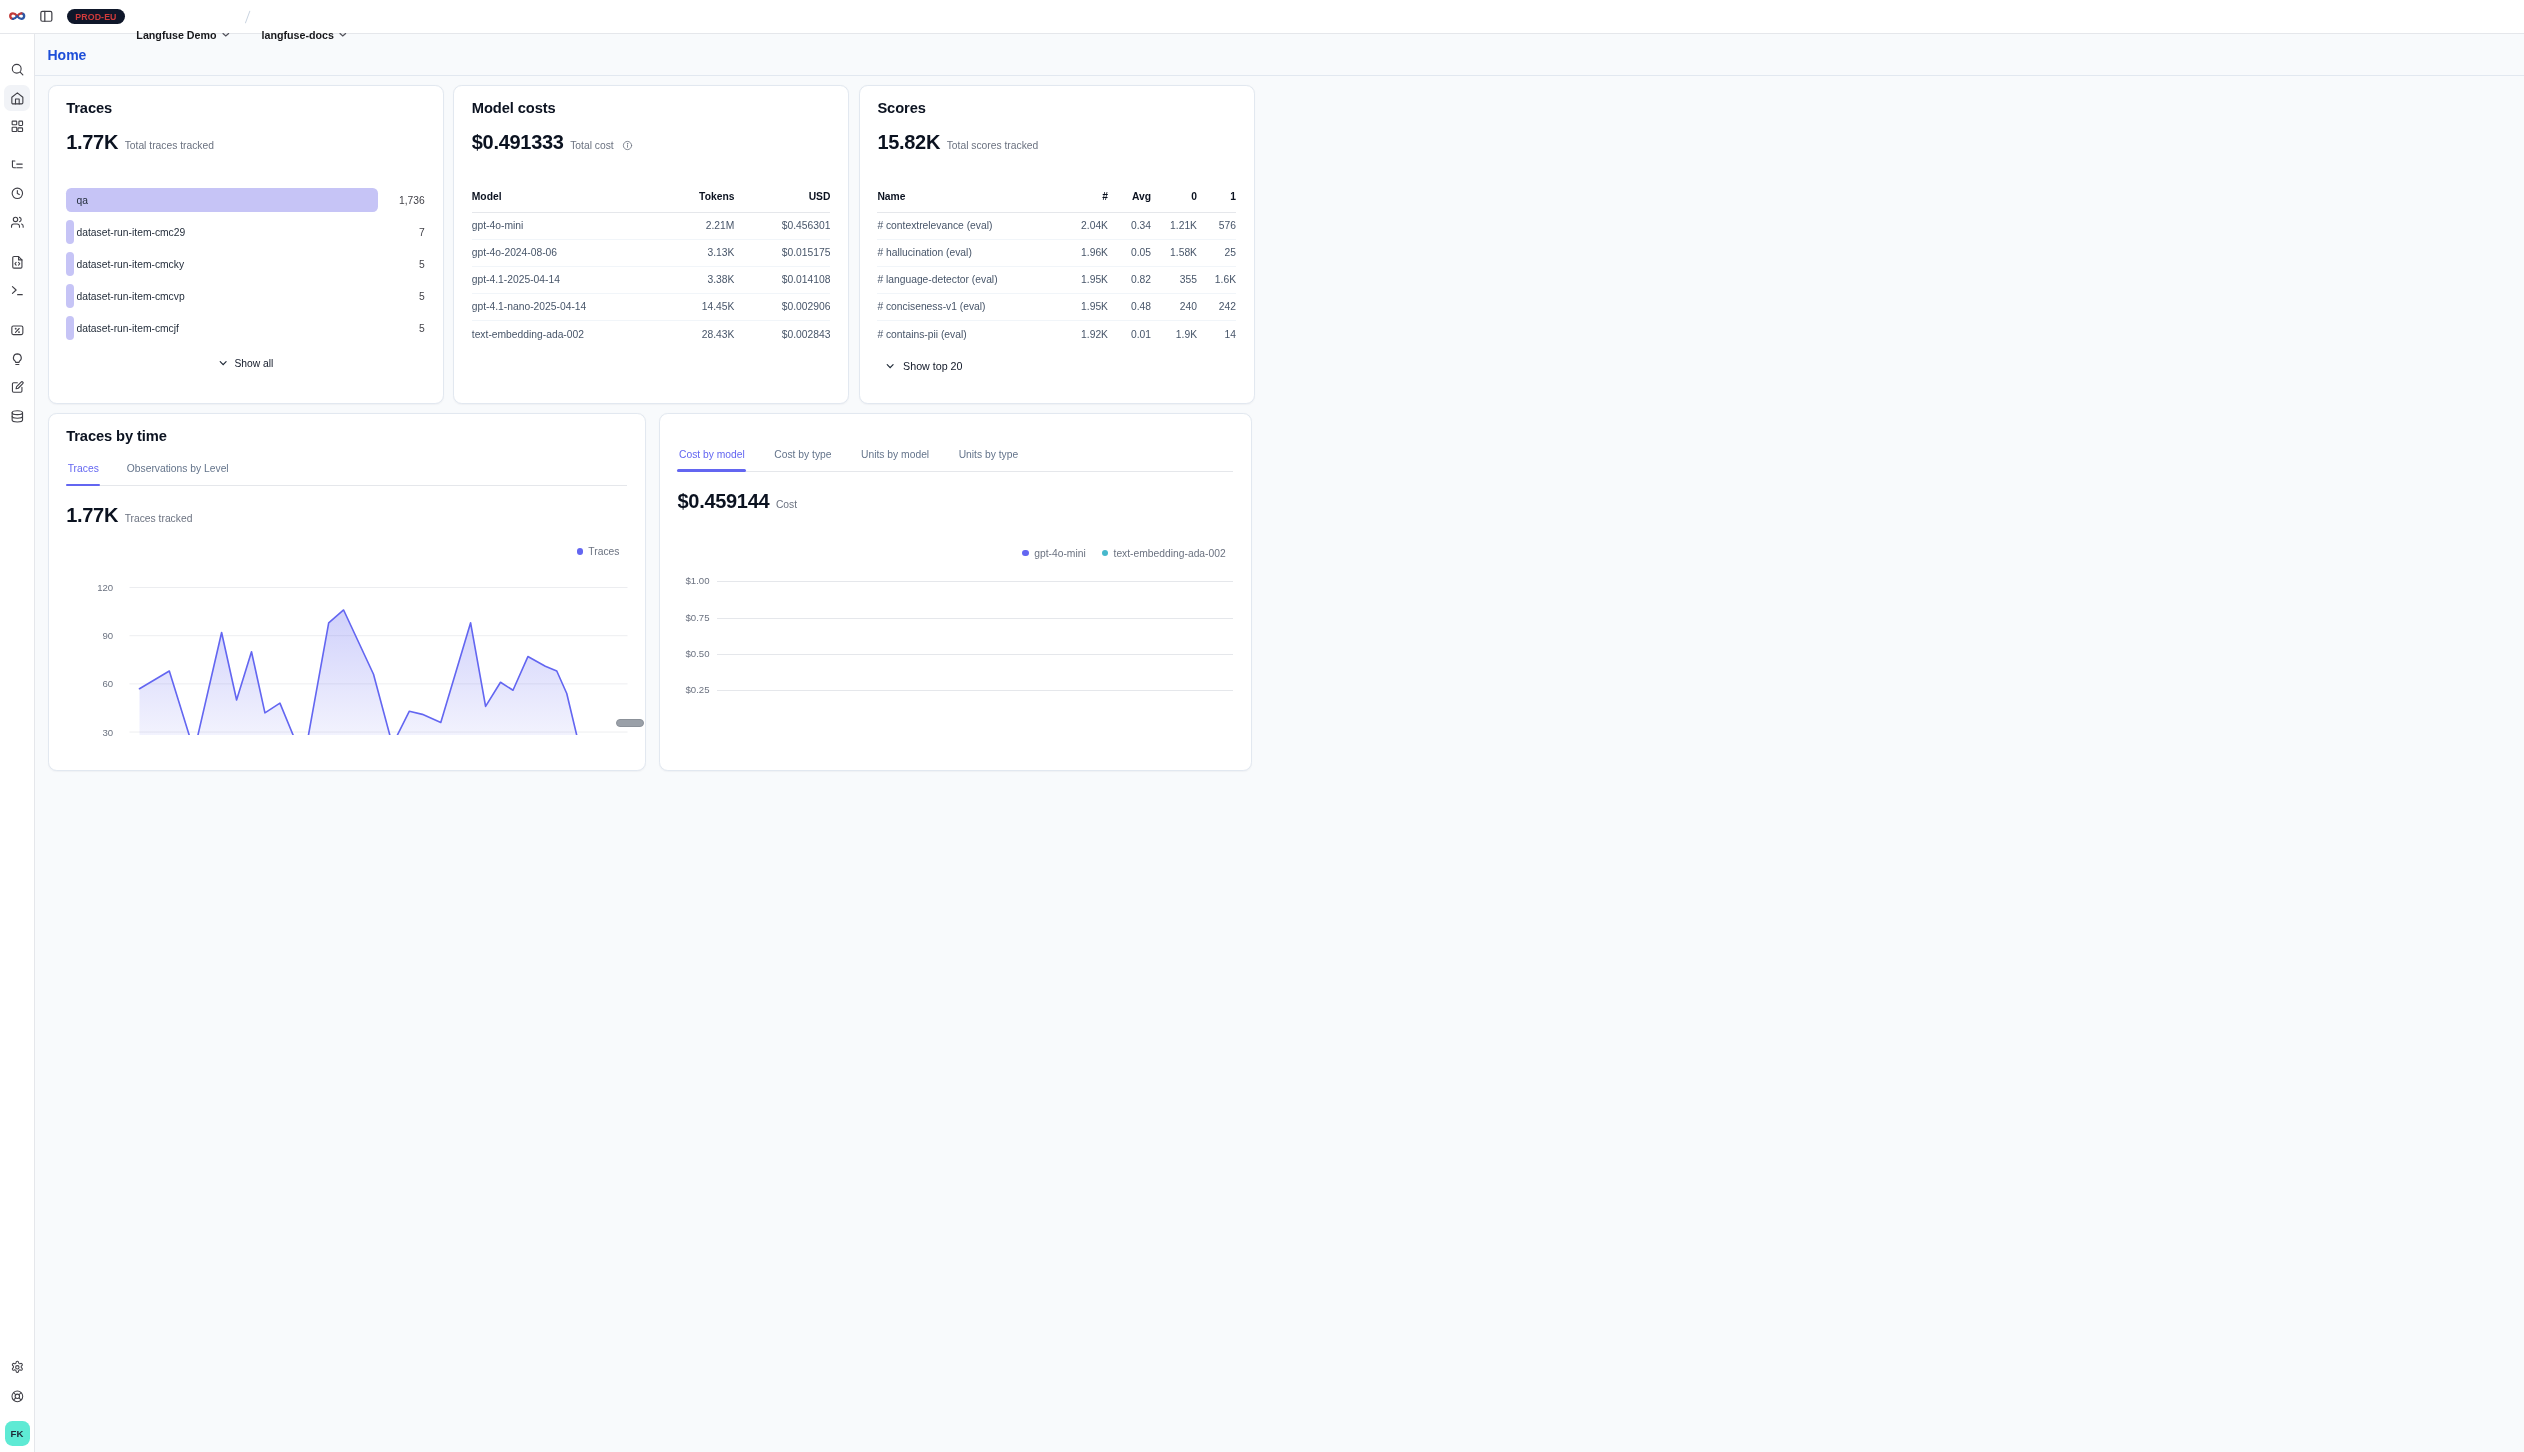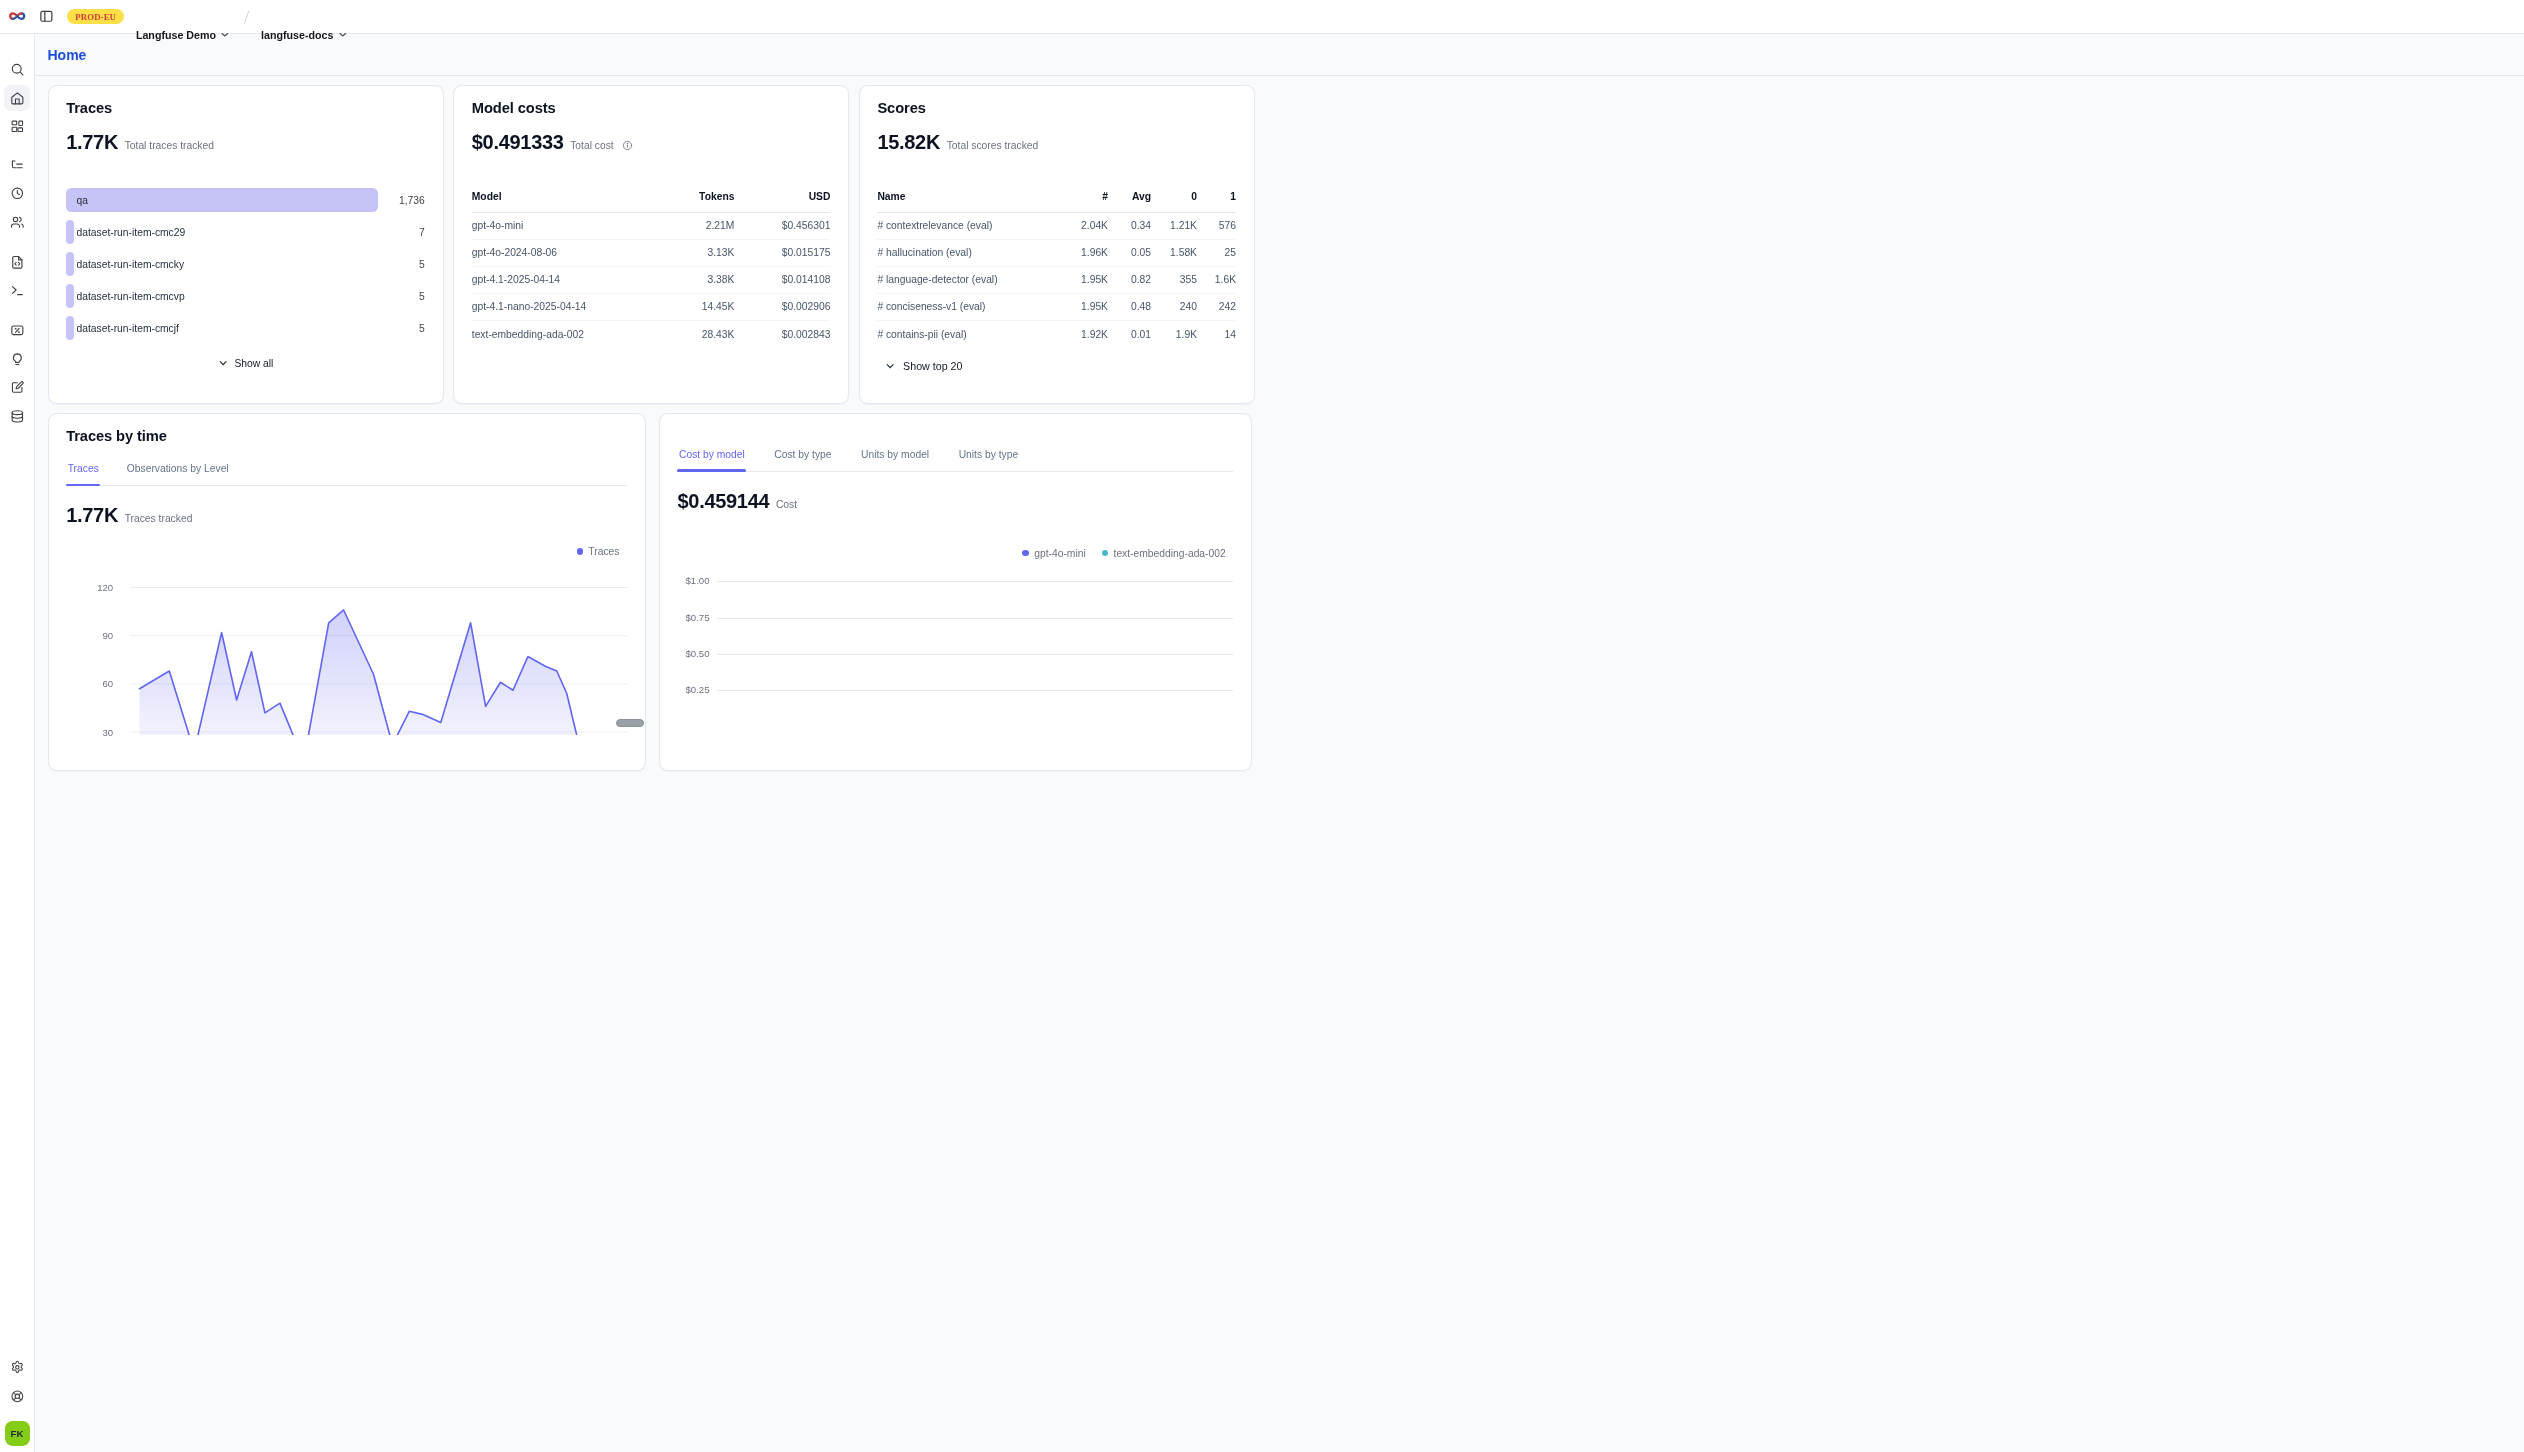--- a/index.html
+++ b/index.html
@@ -5,37 +5,37 @@
   * { margin:0; padding:0; box-sizing:border-box; }
   html,body { width:1262px; height:726px; overflow:hidden; background:#fff;
     font-family:"Liberation Sans","DejaVu Sans",sans-serif; color:#111827; }
 
   
   .topbar { position:fixed; top:0; left:0; right:0; height:34px; background:#fff;
     border-bottom:0.7px solid #e5e7eb; display:flex; align-items:center; z-index:20; }
   .logo-box { width:35px; display:flex; justify-content:center; }
   .icon-btn { width:22px; height:22px; display:flex; align-items:center; justify-content:center;
     border-radius:4.4px; color:#3f3f46; cursor:pointer; }
-  .env-badge { margin-left:10.3px; background:#fde047; color:#d13b3b; font-size:8.8px; font-weight:600;
-    padding:2.9px 8px; border-radius:736px; letter-spacing:0.1px;font-family:Liberation Serif, serif; }
+  .env-badge { margin-left:10.3px; background:#0f172a; color:#d13b3b; font-size:8.8px; font-weight:600;
+    padding:2.9px 8px; border-radius:736px; letter-spacing:0.1px; }
   .crumb { display:flex; align-items:center; gap:4.4px; margin-left:11.8px; font-size:10.7px;
     font-weight:600; color:#18181b; cursor:pointer;margin-top:36px; }
   .crumb .chev { color:#52525b; display:flex; }
   .crumb-slash { margin:0 7.4px 0 10.3px; color:#cbd5e1; display:flex; }
 
   
   .sidebar { position:fixed; top:34px; left:0; bottom:0; width:35px; background:#fff;
     border-right:0.7px solid #e5e7eb; display:flex; flex-direction:column; align-items:center;
     padding:22px 0 5.9px; z-index:10; }
   .sb { width:26.5px; height:26.5px; min-height:26.5px; border-radius:6.6px; display:flex; align-items:center;
     justify-content:center; color:#3f3f46; margin-bottom:2.2px; cursor:pointer; }
   .sb.active { background:#f1f3f7; }
   .sb-gap1 { margin-top:9.6px; } .sb-gap2 { margin-top:11px; }
   .sb-spacer { flex:1; }
-  .avatar { width:25px; height:25px; margin-top:9.6px; border-radius:7.4px; background:#84cc16;
+  .avatar { width:25px; height:25px; margin-top:9.6px; border-radius:7.4px; background:#5eead4;
     display:flex; align-items:center; justify-content:center; font-size:9.6px; font-weight:700;
     color:#1f2937; cursor:pointer; }
 
   
   .main { position:absolute; top:34px; left:35px; right:0; bottom:0; background:#f8fafc; }
   .page-header { height:42px; display:flex; align-items:center; padding:0 12.5px;
     border-bottom:0.7px solid #e2e8f0; background:#f8fafc; }
   .page-title { font-size:14px; font-weight:700; color:#1d4ed8; }
 
   .content { padding:8.8px 8.8px 0 12.5px; }

